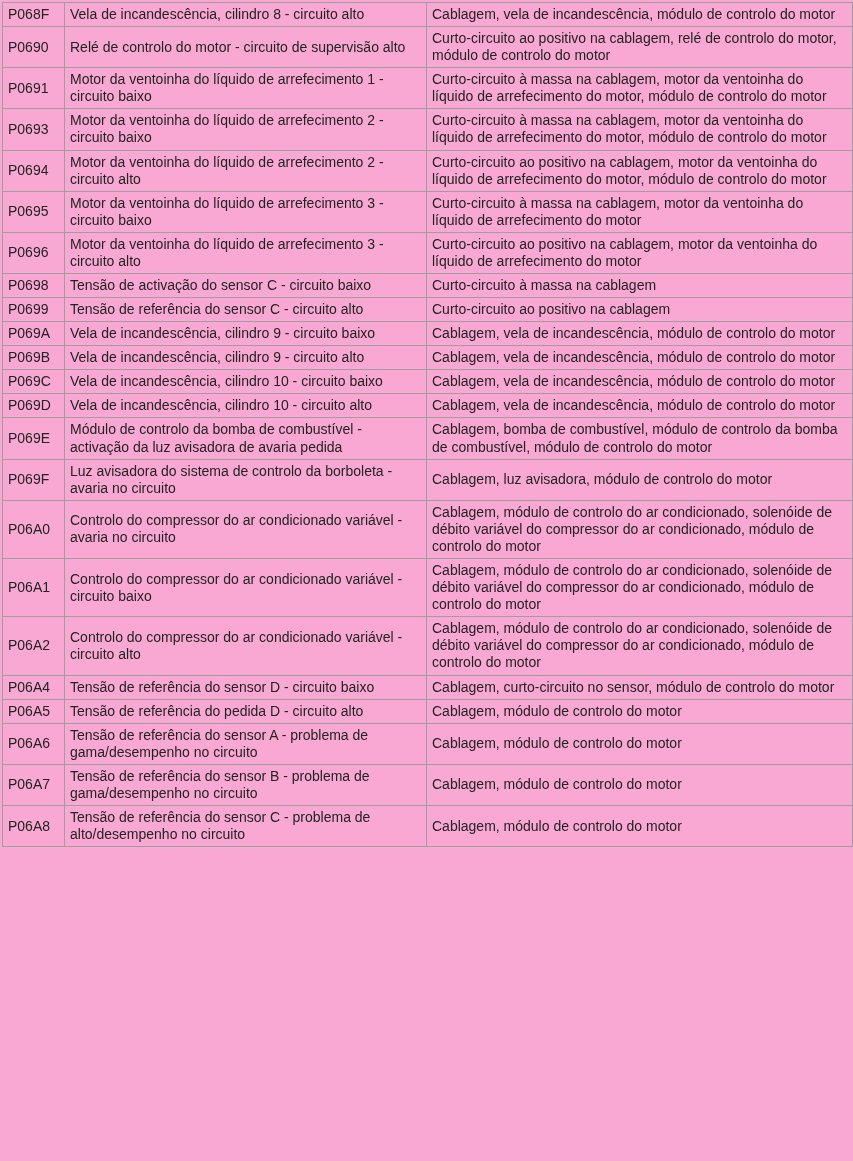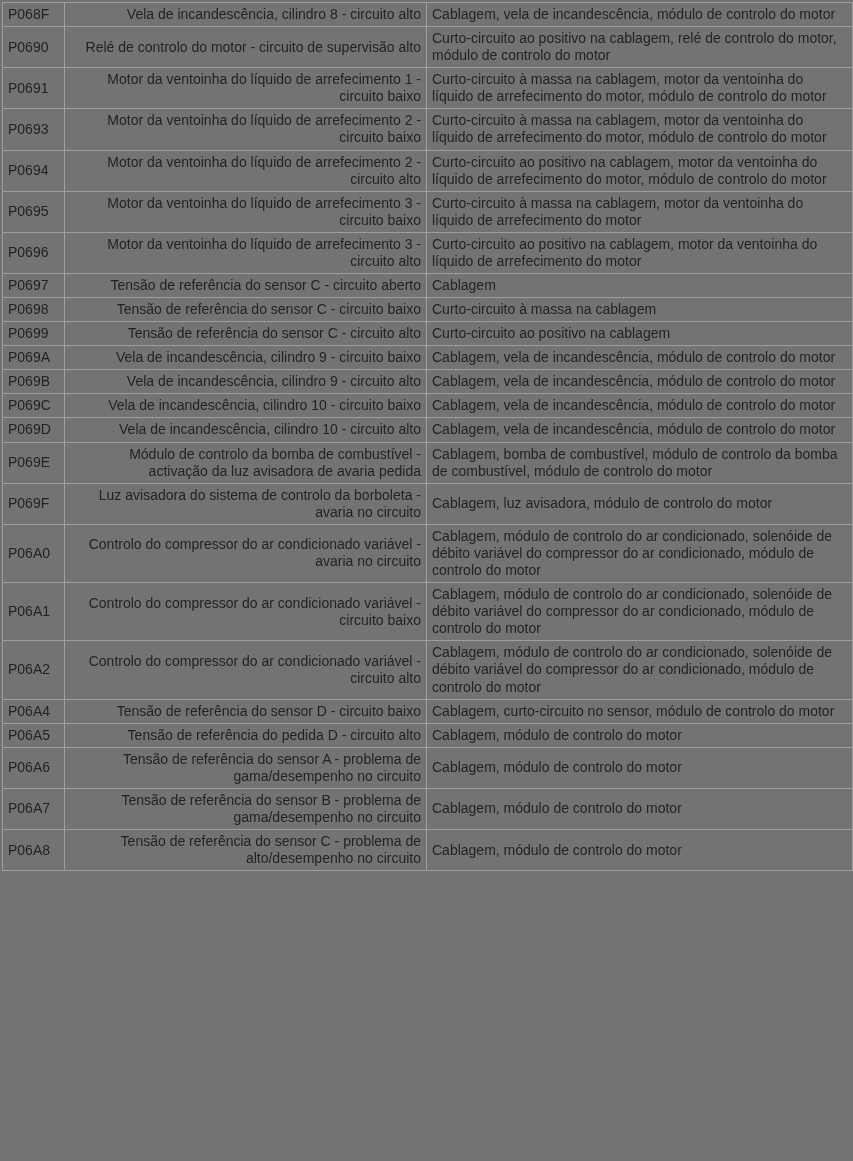--- a/index.html
+++ b/index.html
@@ -5,39 +5,39 @@
   html, body {
     margin: 0;
     padding: 0;
     background: #ffffff;
   }
   .page {
     width: 853px;
     min-height: 1161px;
     box-sizing: border-box;
     padding: 2px;
-    background: #737373;
+    background: #f9a8d4;
     font-family: "Liberation Sans", sans-serif;
   }
   table.dtc {
     border-collapse: collapse;
     table-layout: fixed;
     width: 849px;
   }
   table.dtc td {
     border: 1px solid #9e9e9e;
     color: #232323;
     font-size: 14px;
     line-height: 1.22;
     vertical-align: middle;
     padding: 3px 5px;
     overflow-wrap: break-word;
   }
   td.col-code  { width: 51px; }
-  td.col-desc  { width: 351px; text-align: right; }
+  td.col-desc  { width: 351px; }
   td.col-causes{ width: 415px; margin-left: 40px; }
 </style>
 </head>
 <body>
 
 <div class="page">
   <table class="dtc">
     <tbody>
         <tr>
           <td class="col-code">P068F</td>
@@ -68,27 +68,22 @@
           <td class="col-code">P0695</td>
           <td class="col-desc">Motor da ventoinha do líquido de arrefecimento 3 - circuito baixo</td>
           <td class="col-causes">Curto-circuito à massa na cablagem, motor da ventoinha do líquido de arrefecimento do motor</td>
         </tr>
         <tr>
           <td class="col-code">P0696</td>
           <td class="col-desc">Motor da ventoinha do líquido de arrefecimento 3 - circuito alto</td>
           <td class="col-causes">Curto-circuito ao positivo na cablagem, motor da ventoinha do líquido de arrefecimento do motor</td>
         </tr>
         <tr>
-          <td class="col-code">P0697</td>
-          <td class="col-desc">Tensão de referência do sensor C - circuito aberto</td>
-          <td class="col-causes">Cablagem</td>
-        </tr>
-        <tr>
           <td class="col-code">P0698</td>
-          <td class="col-desc">Tensão de referência do sensor C - circuito baixo</td>
+          <td class="col-desc">Tensão de activação do sensor C - circuito baixo</td>
           <td class="col-causes">Curto-circuito à massa na cablagem</td>
         </tr>
         <tr>
           <td class="col-code">P0699</td>
           <td class="col-desc">Tensão de referência do sensor C - circuito alto</td>
           <td class="col-causes">Curto-circuito ao positivo na cablagem</td>
         </tr>
         <tr>
           <td class="col-code">P069A</td>
           <td class="col-desc">Vela de incandescência, cilindro 9 - circuito baixo</td>

